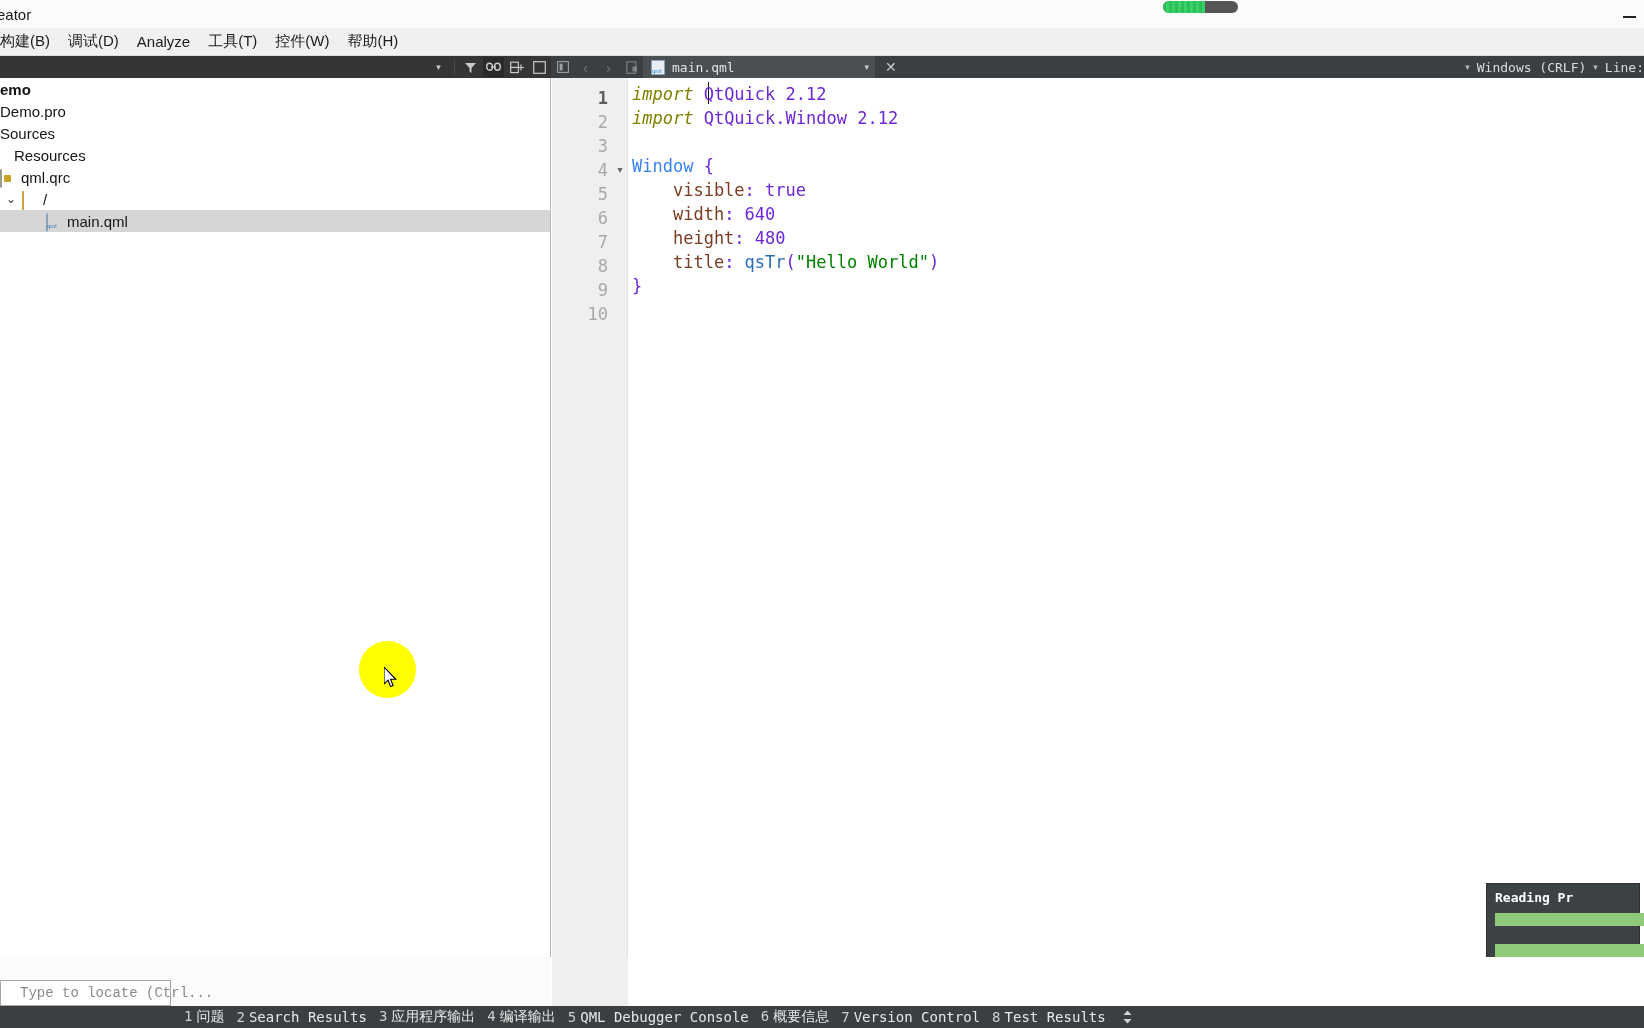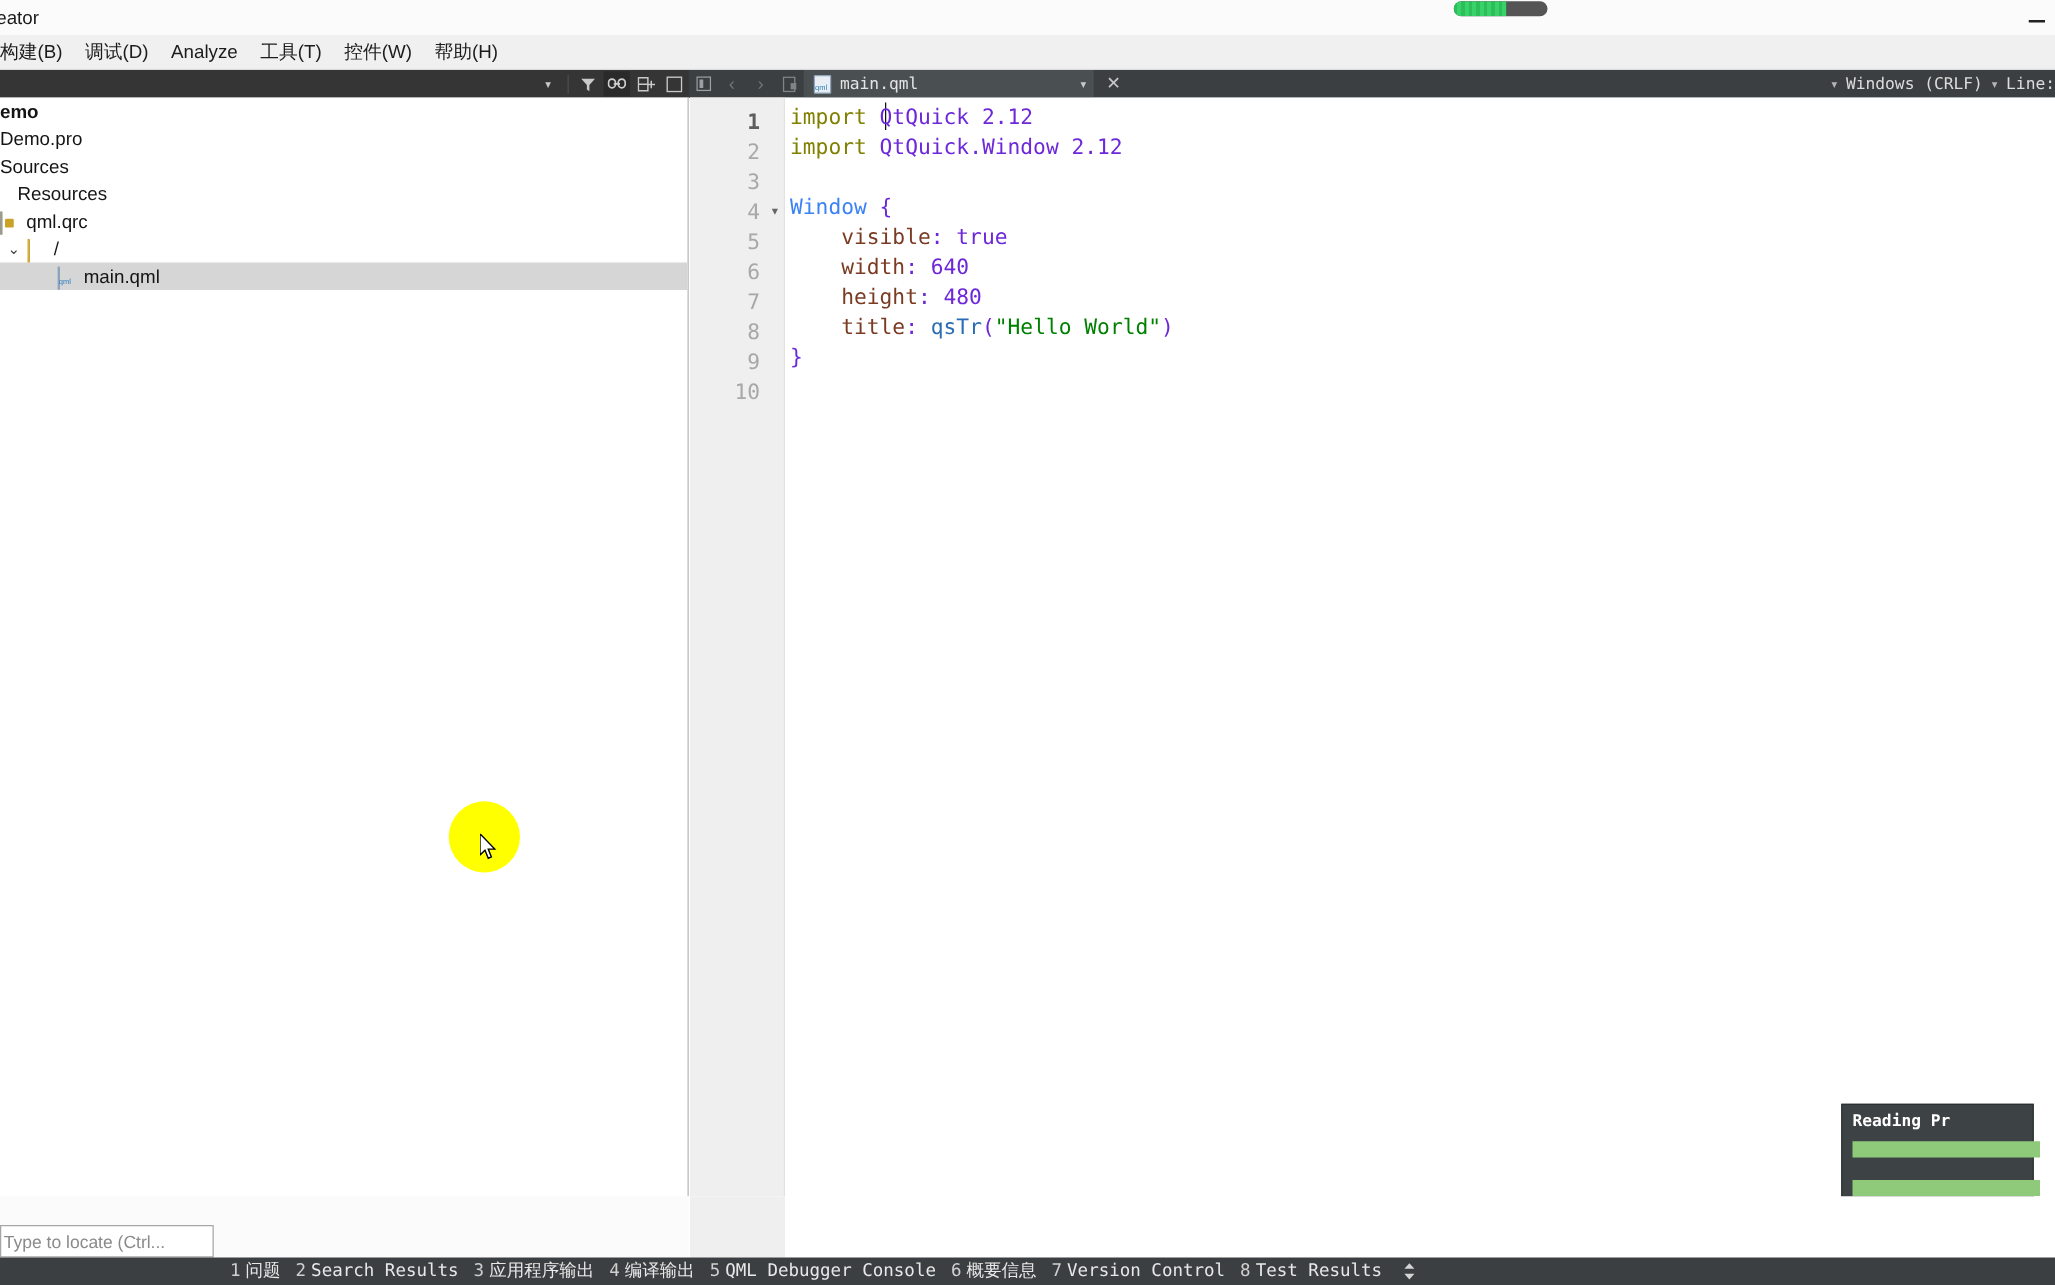--- a/index.html
+++ b/index.html
@@ -189,21 +189,21 @@
     font-family: "DejaVu Sans Mono", monospace;
     font-size: 17px; color: #a8a8a8;
     line-height: 24px;
   }
   .lnum.cur { color: #5e5e5e; font-weight: bold; }
   .fold {
     position: absolute; left: 62px; width: 12px; text-align: center;
     font-size: 10px; color: #666; line-height: 24px;
   }
   .code-text { padding-left: 4px; }
-  .tok-kw { color: #808000; }
+  .tok-kw { color: #808000; font-style: italic; }
   .tok-type { color: #3b82f6; }
   .tok-prop { color: #7a3b22; }
   .tok-fn { color: #2b6db5; }
   .tok-str { color: #008000; }
   .tok-plain { color: #6d28d9; }
   .caret {
     position: absolute; left: 80px; top: 4px;
     width: 1px; height: 22px; background: #111;
   }
 
@@ -216,21 +216,21 @@
     pointer-events: none;
   }
   .mouse-ptr {
     position: absolute; left: 384px; top: 667px;
     width: 14px; height: 22px;
     pointer-events: none;
   }
 
   
   .reading-popup {
-    position: absolute; right: 17px; top: 883px;
+    position: absolute; right: 4px; top: 883px;
     width: 154px; height: 78px;
     background: #3d4245;
     border: 1px solid #2c3032;
   }
   .reading-title {
     font-family: "DejaVu Sans Mono", monospace;
     font-size: 13px; color: #ffffff; font-weight: bold;
     padding: 6px 0 0 8px; white-space: nowrap;
   }
   .reading-bar {
@@ -249,21 +249,21 @@
     background: #fbfbfb;
   }
   .locator {
     position: absolute; left: 0; bottom: 0; width: 171px; height: 26px;
     background: #ffffff;
     border: 1px solid #a6a6a6;
     display: flex; align-items: center;
   }
   .locator-text {
     font-size: 14px; color: #8a8a8a;
-    padding-left: 2px; white-space: nowrap;
+    padding-left: 19px; white-space: nowrap; font-family: Liberation Mono, monospace;
   }
   .editor-bottom-fill {
     position: absolute; left: 552px; bottom: 22px; right: 0; height: 49px;
     background: #ffffff;
   }
   .editor-scroll-gutter {
     position: absolute; left: 552px; bottom: 22px; width: 76px; height: 49px;
     background: #efefef;
   }
 

